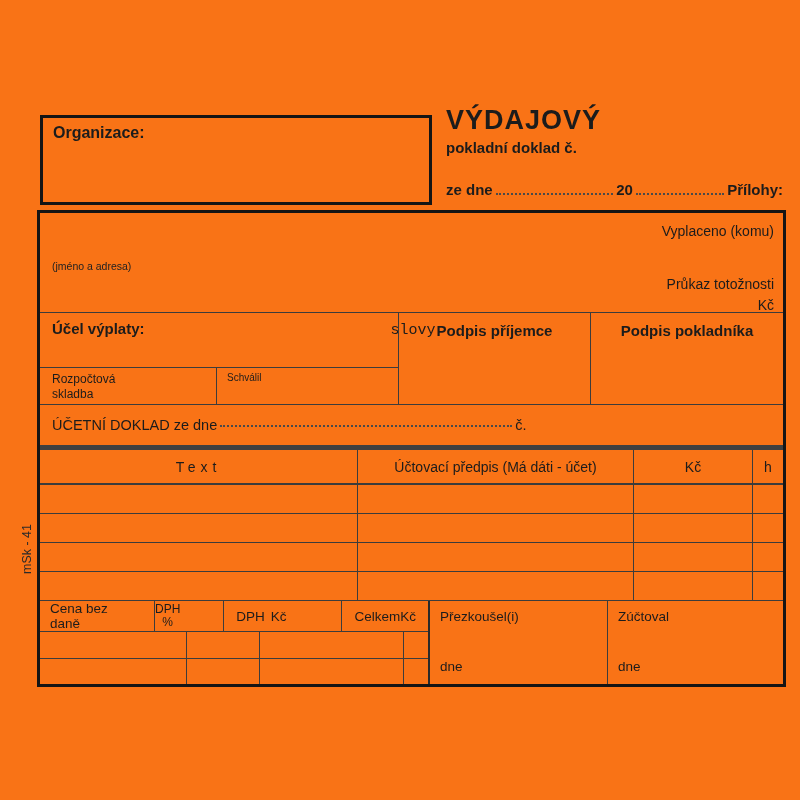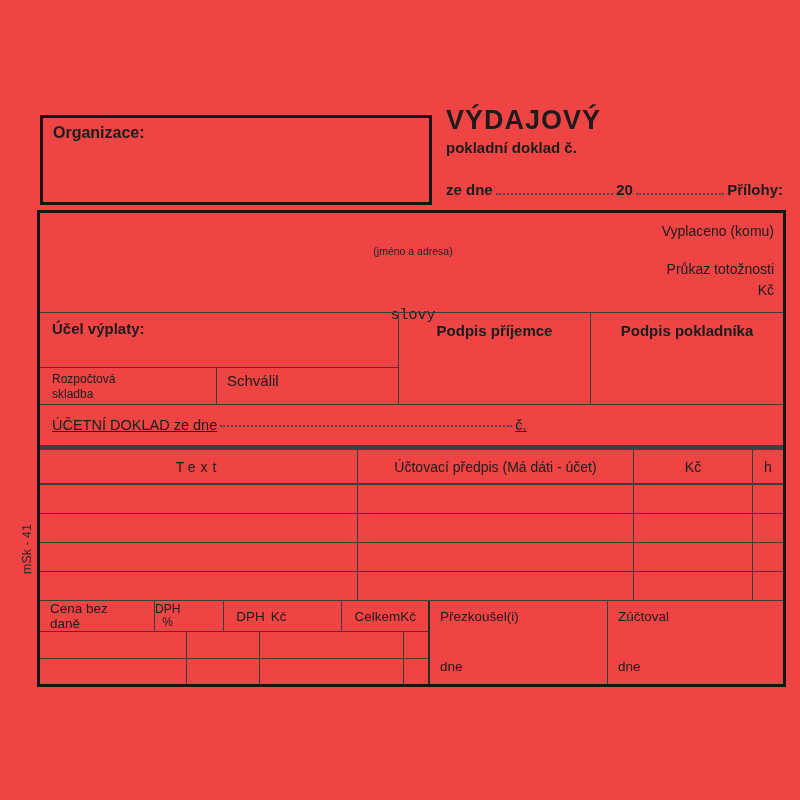--- a/index.html
+++ b/index.html
@@ -1,18 +1,18 @@
 <!DOCTYPE html>
 <html><head>
 <meta charset="utf-8">
 <style>
   * { margin:0; padding:0; box-sizing:border-box; }
   html,body { background:#fff; }
   body { font-family:"Liberation Sans", sans-serif; color:#1c1c1c; }
-  .canvas { position:relative; width:800px; height:800px; background:#ef4444; overflow:hidden; }
+  .canvas { position:relative; width:800px; height:800px; background:#f97316; overflow:hidden; }
 
   
   .org-box { position:absolute; left:40px; top:115px; width:392px; height:90px;
              border:3px solid #151515; padding:6px 10px; }
   .org-label { font-size:16px; font-weight:bold; }
 
   .title-block { position:absolute; left:446px; top:106px; }
   .title { font-size:27px; font-weight:bold; letter-spacing:1px; line-height:1.1; }
   .subtitle { font-size:15px; font-weight:bold; margin-top:3px; }
 
@@ -23,47 +23,47 @@
   .grow { flex:1 1 auto; }
 
   
   .main-box { position:absolute; left:37px; top:210px; width:749px; height:477px;
               border:3px solid #151515; display:flex; flex-direction:column; }
 
   
   .sec-a { height:99px; padding:10px 9px 0 12px; display:flex; flex-direction:column; }
   .line { display:flex; align-items:flex-end; font-size:14px;flex-direction:column; }
   .line .lbl { white-space:nowrap; }
-  .sub-note { font-size:10.5px; margin:1px 0 2px 0; color:#222;text-align:center; }
+  .sub-note { font-size:10.5px; margin:16px 0 2px 0; color:#222; }
   .prukaz { margin-top:2px; }
   .d35 { flex:3.5 1 auto; } .d24 { flex:2.4 1 auto; }
   .slovy-line { margin-top:4px; align-items:center; font-size:15px;font-family:Liberation Mono, monospace; }
   .slovy-block { flex:1 1 auto; height:26px; margin-left:12px;
       background:
         repeating-linear-gradient(90deg, #fff 0 3px, rgba(0,0,0,0) 3px 37px),
         repeating-linear-gradient(180deg, #9c9c9c 0 1px, rgba(0,0,0,0) 1px 3.3px); }
 
   
   .sec-b { height:92px; border-top:1px solid #3c3c3c; display:flex; }
   .cell-purpose { width:358px; display:flex; flex-direction:column; }
   .purpose-label { flex:1 1 auto; font-size:15px; font-weight:bold; padding:7px 0 0 12px; }
   .purpose-sub { height:37px; border-top:1px solid #3c3c3c; display:flex; }
   .budget-cell { width:177px; border-right:1px solid #3c3c3c; font-size:12px;
                  padding:4px 0 0 12px; white-space:pre-line; line-height:1.25; }
-  .approved-cell { flex:1; font-size:15px; padding:4px 0 0 10px; }
+  .approved-cell { flex:1; font-size:10px; padding:4px 0 0 10px; }
   .cell-sign { border-left:1px solid #3c3c3c; text-align:center; font-size:15px;
                font-weight:bold; padding-top:9px; }
   .sign-recipient { width:192px; }
   .sign-cashier { flex:1; }
 
   
   .sec-c { height:41px; border-top:1px solid #3c3c3c; display:flex; align-items:center;
            padding:0 12px; font-size:14.5px; }
   .sec-c .dots { flex:0 0 292px; margin-bottom:-2px; }
-  .sec-c .lbl { white-space:nowrap;text-decoration:underline; }
+  .sec-c .lbl { white-space:nowrap; }
 
   
   .sec-d { border-top:5px solid #404040; }
   .trow { display:flex; height:29px; }
   .thead { height:35px; border-bottom:2px solid #3c3c3c; font-size:14px; }
   .tc { display:flex; align-items:center; justify-content:center; }
   .c-text { width:317px; } .c-predpis { width:276px; border-left:1px solid #3c3c3c; }
   .c-kc { width:119px; border-left:1px solid #3c3c3c; } .c-h { flex:1; border-left:1px solid #3c3c3c; }
   .text-spaced { letter-spacing:5px; }
   .trow.body { border-bottom:1px solid #3c3c3c; }

